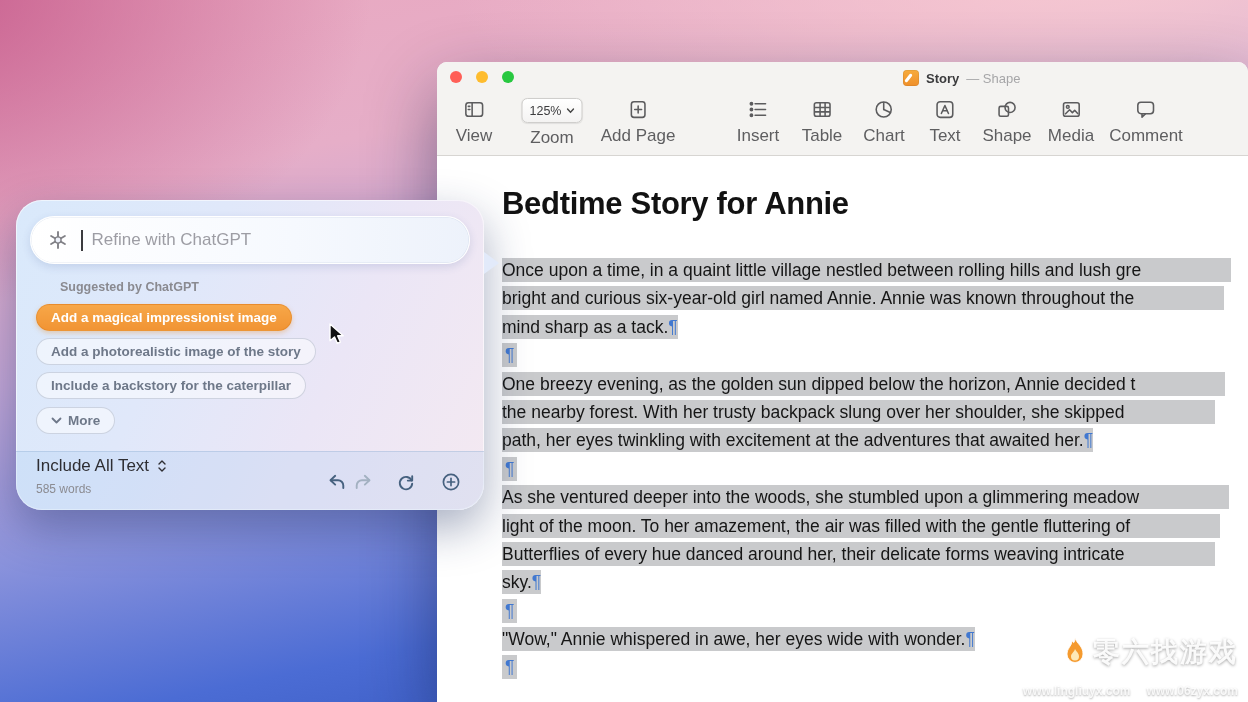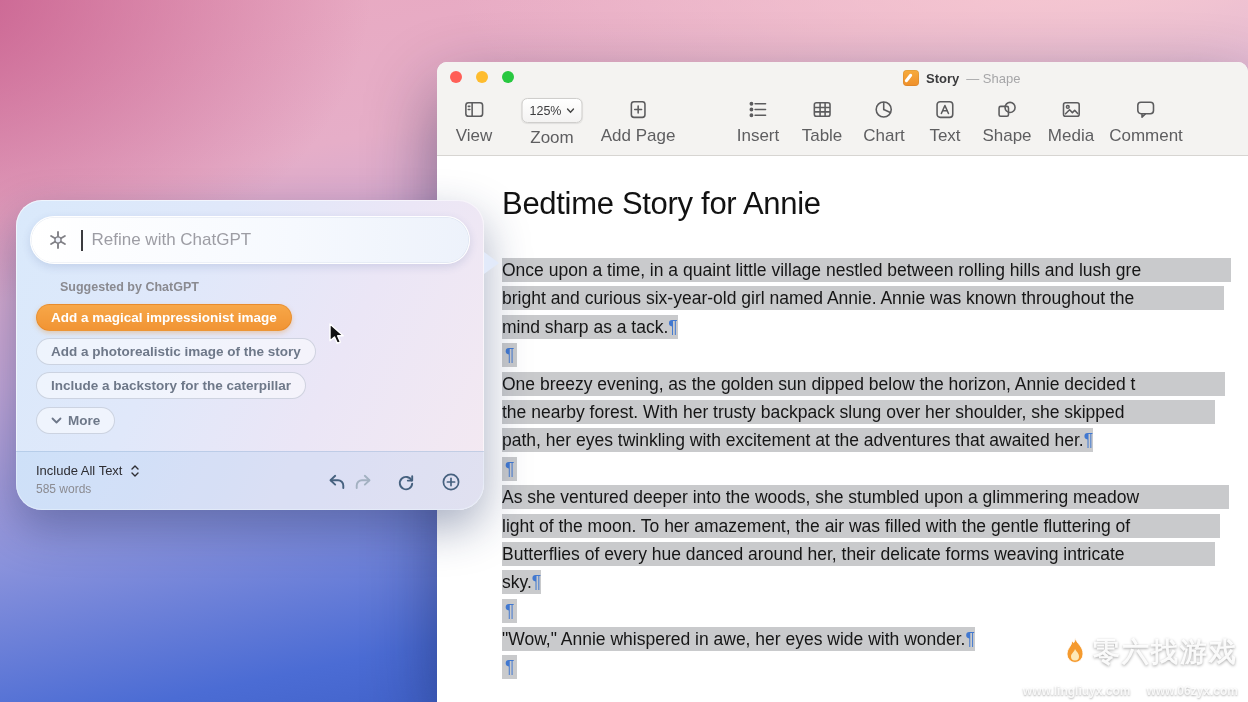--- a/index.html
+++ b/index.html
@@ -30,21 +30,21 @@
   .tb-item{position:absolute;top:36px;display:flex;flex-direction:column;align-items:center;gap:5px;
     transform:translateX(-50%);cursor:default;}
   .tb-item .lbl{font-size:17px;color:#5e5e60;white-space:nowrap;}
   .tb-item svg{display:block;}
   .zoom-btn{height:23px;padding:0 7px;background:linear-gradient(#fff,#f4f3f2);border:1px solid #cfcecc;
     border-radius:6px;display:flex;align-items:center;gap:5px;font-size:12.5px;color:#3c3c3e;
     box-shadow:0 .5px 1px rgba(0,0,0,.08);}
 
   
   .doc{position:absolute;top:94px;left:0;right:0;bottom:0;background:#fff;overflow:hidden;padding-left:65px;}
-  .doc-heading{margin:30px 0 0 0;font-size:31px;font-weight:normal;color:#121212;letter-spacing:-.3px;}
+  .doc-heading{margin:30px 0 0 0;font-size:31px;font-weight:bold;color:#121212;letter-spacing:-.3px;}
   .doc-lines{margin-top:34px;}
   .doc-line{height:28.4px;line-height:28.4px;font-size:17.5px;color:#161616;white-space:pre;}
   .sel{background:#c9cacc;padding:2px 0;}
   .sel.clip{padding-right:90px;}
   .sel.pmark{padding:2px 3px;}
   .pilcrow{color:#4178d0;}
 
   
   .panel{position:absolute;left:16px;top:200px;width:468px;height:310px;border-radius:26px;
     background:linear-gradient(115deg,#d9e9fb 0%,#e0e8fa 35%,#ebe6f6 65%,#f4e9f1 100%);
@@ -61,22 +61,22 @@
   .suggested{position:absolute;left:44px;top:80px;font-size:12.5px;font-weight:600;color:#8a8a90;}
   .pill{position:absolute;left:20px;height:27px;border-radius:14px;border:1px solid rgba(130,142,165,.32);
     background:rgba(253,253,255,.55);color:#6e7889;font-size:13.5px;font-weight:bold;
     padding:0 14px;display:flex;align-items:center;gap:6px;cursor:pointer;
     font-family:"Liberation Sans",sans-serif;white-space:nowrap;}
   .pill.orange{background:linear-gradient(180deg,#f7a748,#f19434);border:1px solid rgba(220,125,30,.4);
     color:#fff;box-shadow:0 2px 5px rgba(230,140,40,.35);}
   .pill.p1{top:104px;text-align:right;} .pill.p2{top:138px;} .pill.p3{top:172px;} .pill.more{top:207px;}
   .panel-footer{position:absolute;left:0;right:0;bottom:0;height:58px;border-radius:0 0 26px 26px;
     background:rgba(150,195,242,.20);border-top:1px solid rgba(120,150,195,.28);}
-  .inc-top{position:absolute;left:20px;top:11px;display:flex;align-items:center;gap:8px;
-    font-size:13px;font-weight:500;color:#2e2e33;cursor:pointer;}
+  .inc-top{position:absolute;left:20px;top:4px;display:flex;align-items:center;gap:8px;
+    font-size:17px;font-weight:500;color:#2e2e33;cursor:pointer;}
   .words{position:absolute;left:20px;top:30px;font-size:12px;color:#8b8b91;}
   .act{position:absolute;top:20px;width:20px;height:20px;cursor:pointer;}
   .act.undo{left:311px;} .act.redo{left:337px;} .act.retry{left:380px;} .act.plus{left:425px;}
 
   
   .mouse-cursor{position:absolute;left:326px;top:322px;z-index:50;}
   .wm{position:absolute;right:10px;bottom:4px;text-align:right;z-index:40;color:#fff;}
   .wm-row{display:flex;align-items:center;justify-content:flex-end;gap:6px;}
   .wm-title{font-size:27px;font-weight:bold;color:rgba(255,255,255,.92);
     text-shadow:0 1px 3px rgba(0,0,0,.35);letter-spacing:2px;}

